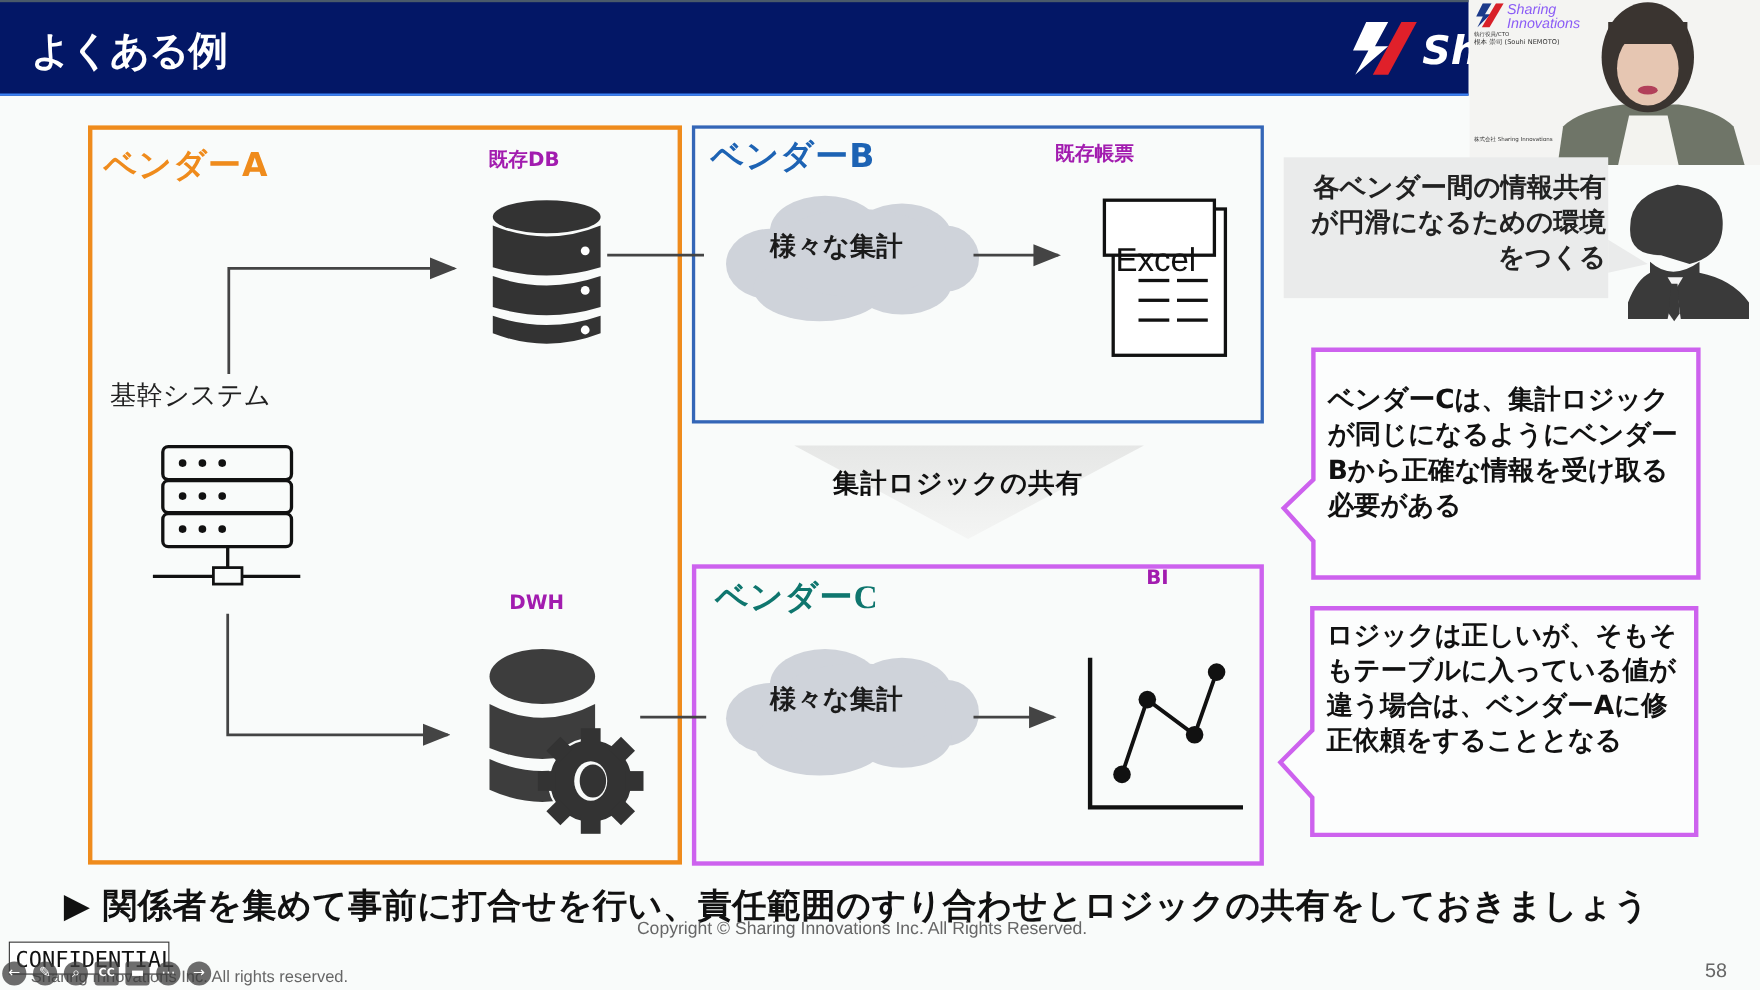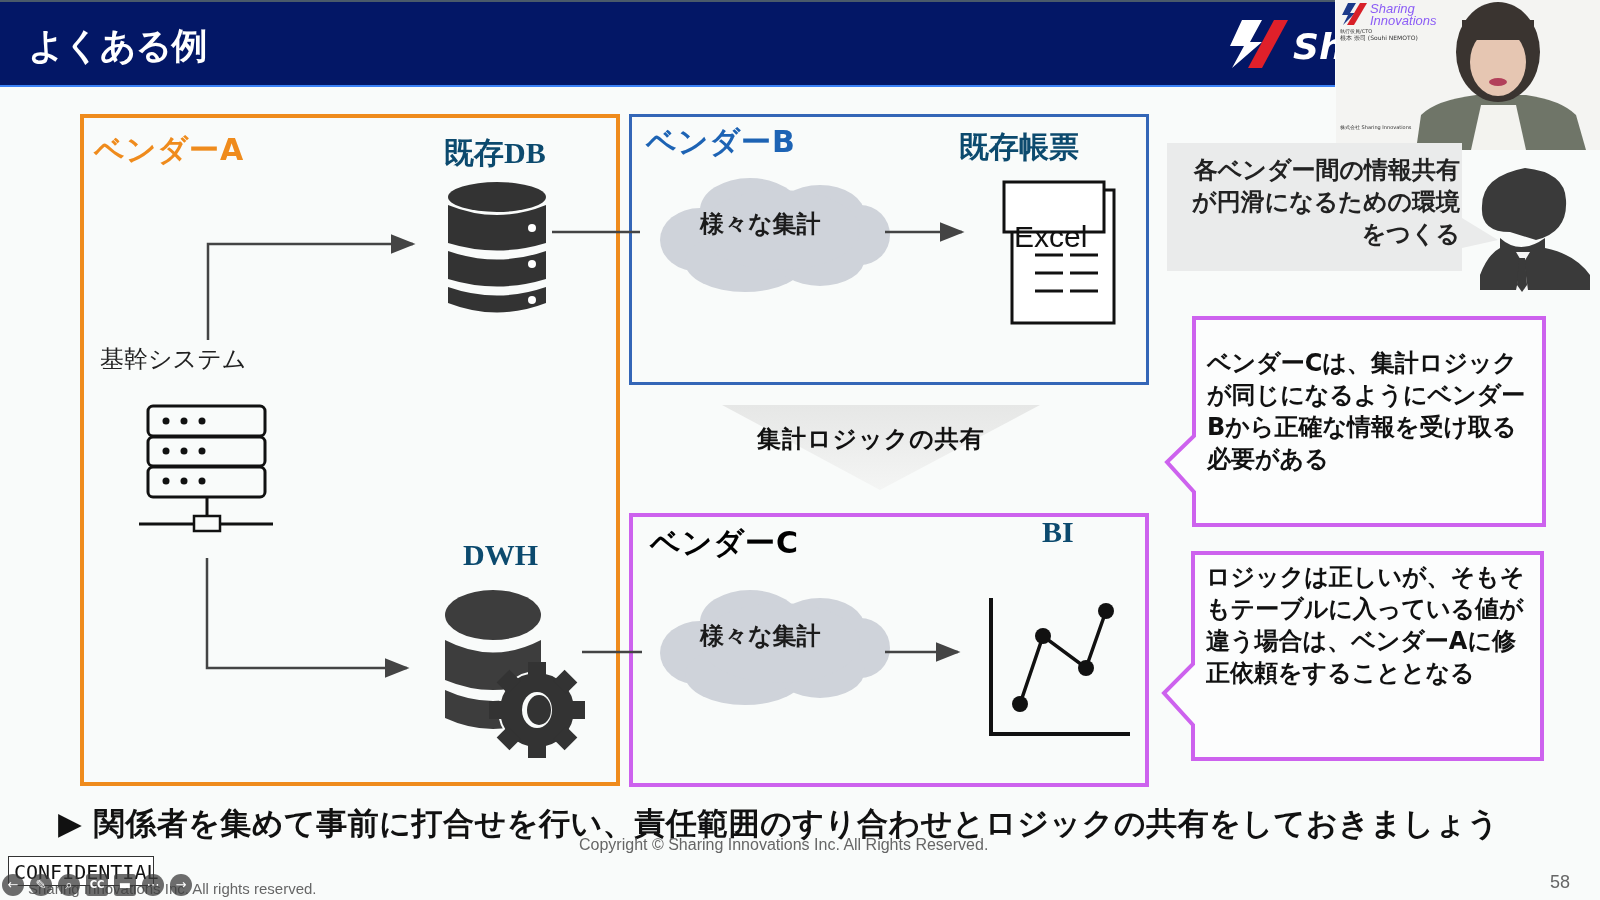--- a/index.html
+++ b/index.html
@@ -10,23 +10,23 @@
   #header-logo { left: 1222px; top: 18px; }
   #header-logo-text { left: 1293px; top: 24px; color: #fff; font-size: 36px; font-weight: bold; font-style: italic; }
 
   .vendor-box { border-width: 4px; border-style: solid; background: transparent; }
   #box-a { left: 80px; top: 114px; width: 540px; height: 672px; border-color: #ef8b1c; }
   #box-b { left: 629px; top: 114px; width: 520px; height: 271px; border-color: #3466b7; border-width: 3px; }
   #box-c { left: 629px; top: 513px; width: 520px; height: 274px; border-color: #cd62ee; }
   .vendor-label { font-size: 30px; font-weight: bold; letter-spacing: 1px; }
   #label-a { left: 94px; top: 130px; color: #ef8b1c; }
   #label-b { left: 646px; top: 122px; color: #1d63b4; }
-  #label-c { left: 650px; top: 523px; color: #000000; }
-
-  .node-title { font-size: 30px; font-weight: bold; color: #0c4a6e; font-family: Liberation Serif, serif; }
+  #label-c { left: 650px; top: 523px; color: #0f766e; font-family: Liberation Serif, serif; }
+
+  .node-title { font-size: 18px; font-weight: bold; color: #a21caf; }
   #t-db { left: 444px; top: 133px; }
   #t-excel { left: 940px; top: 127px; margin-left: 19px; }
   #t-dwh { left: 463px; top: 538px; }
   #t-bi { left: 1042px; top: 515px; }
   #t-core { left: 100px; top: 343px; font-size: 24px; color: #222; }
   .cloud-text { font-size: 24px; font-weight: bold; color: #1b1b1b; }
   #cloud-b-text { left: 700px; top: 208px; }
   #cloud-c-text { left: 700px; top: 620px; }
   #share-text { left: 757px; top: 423px; font-size: 24px; font-weight: bold; color: #111; letter-spacing: 1px; }
 

